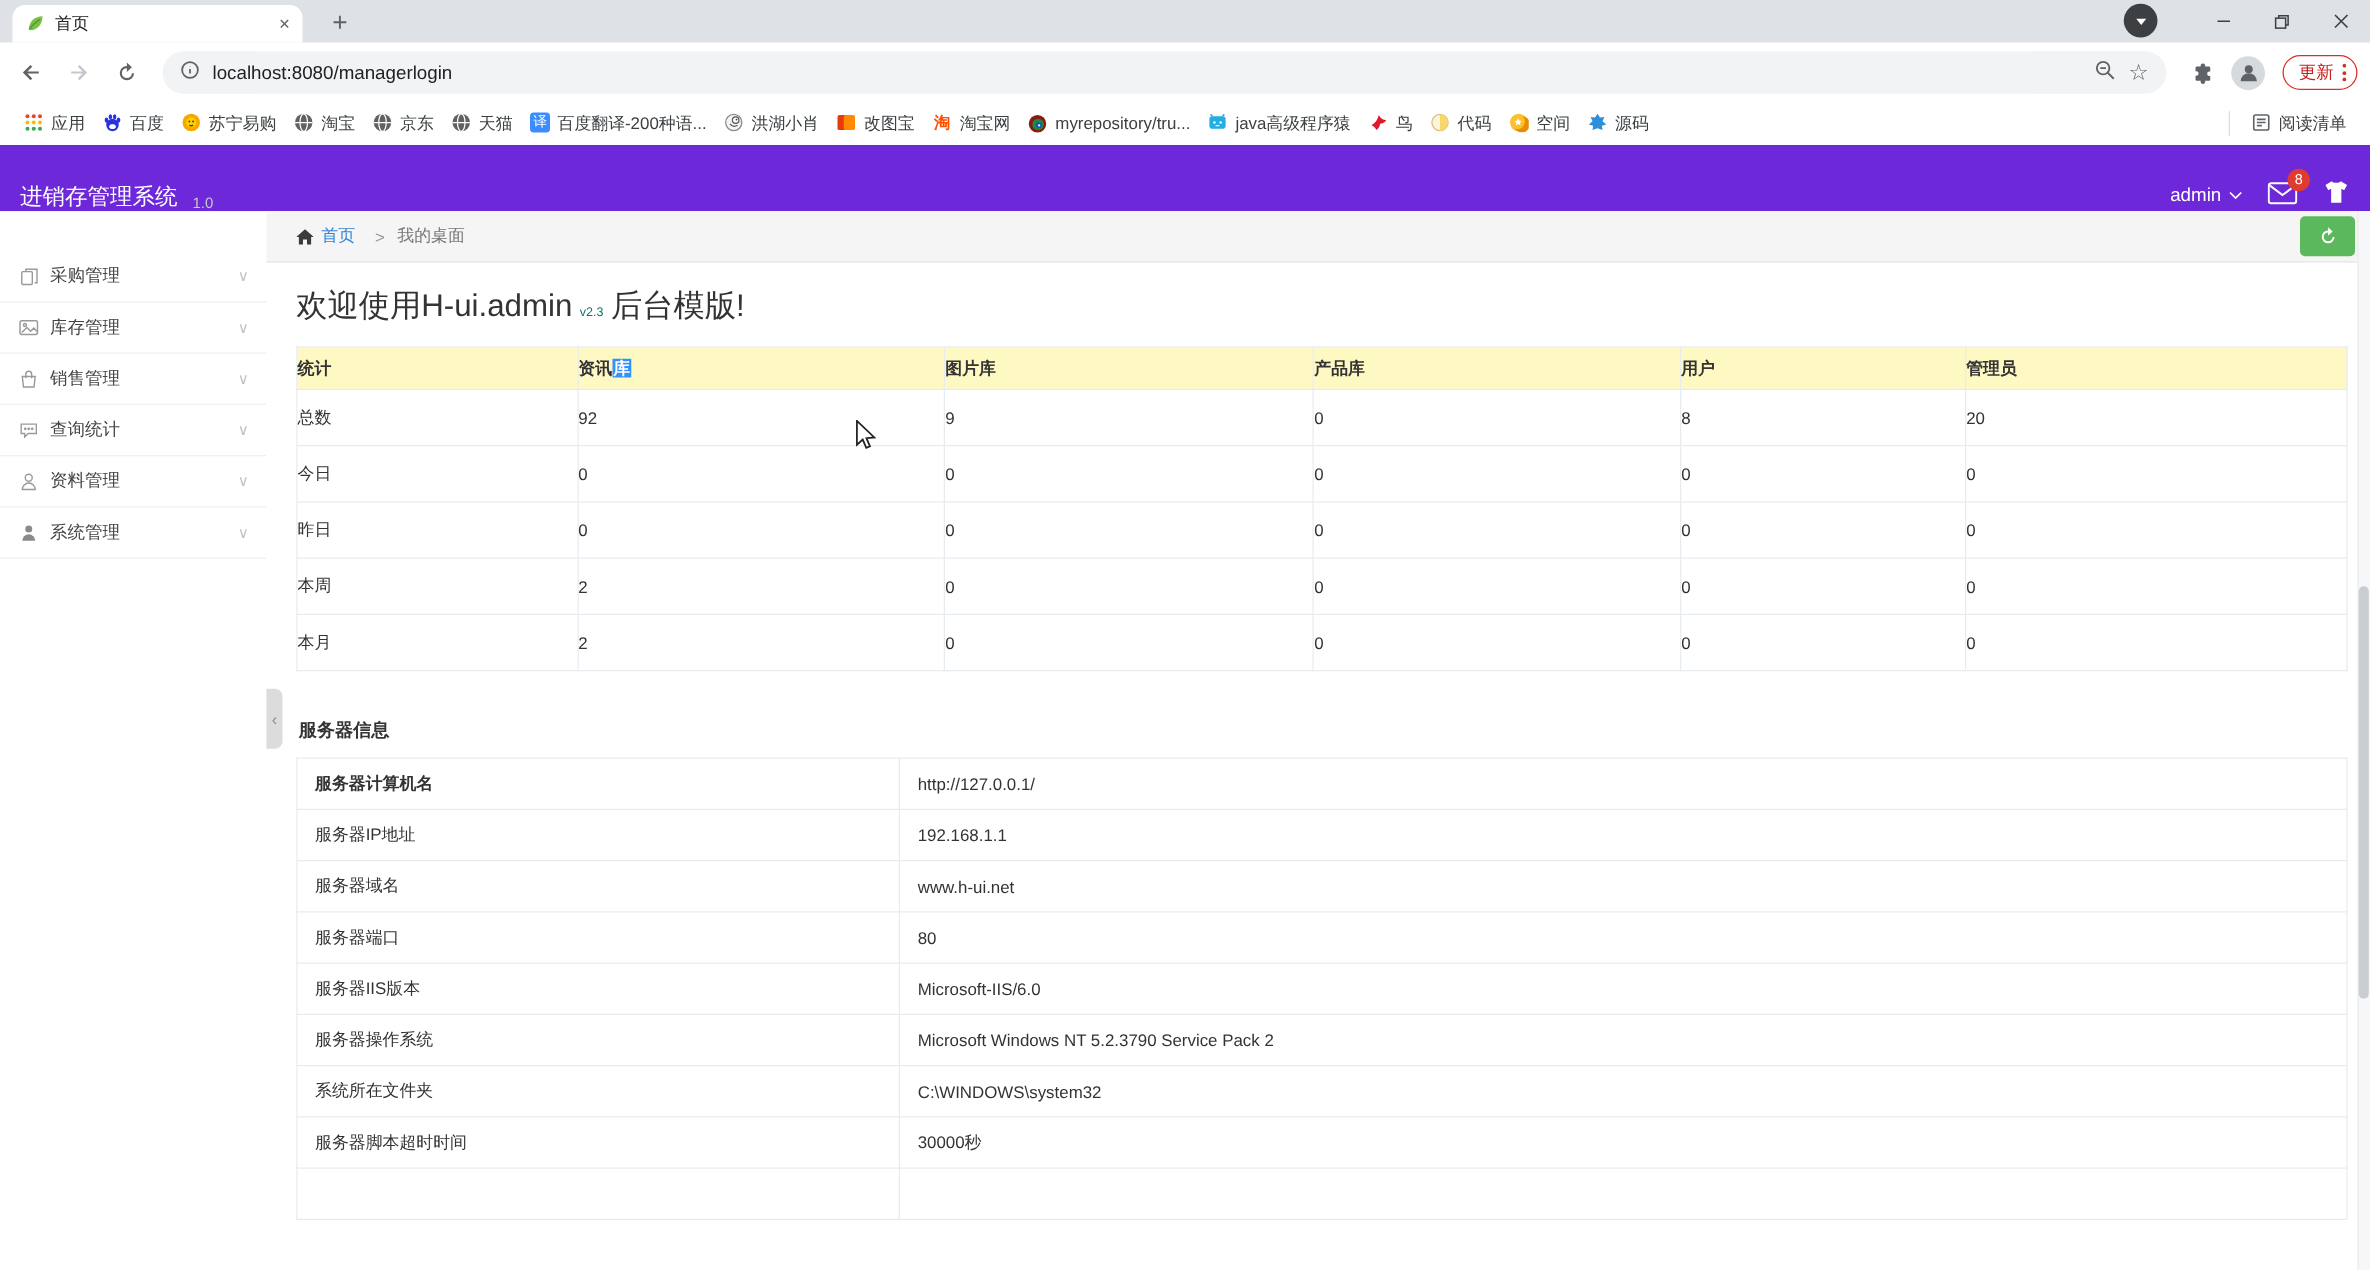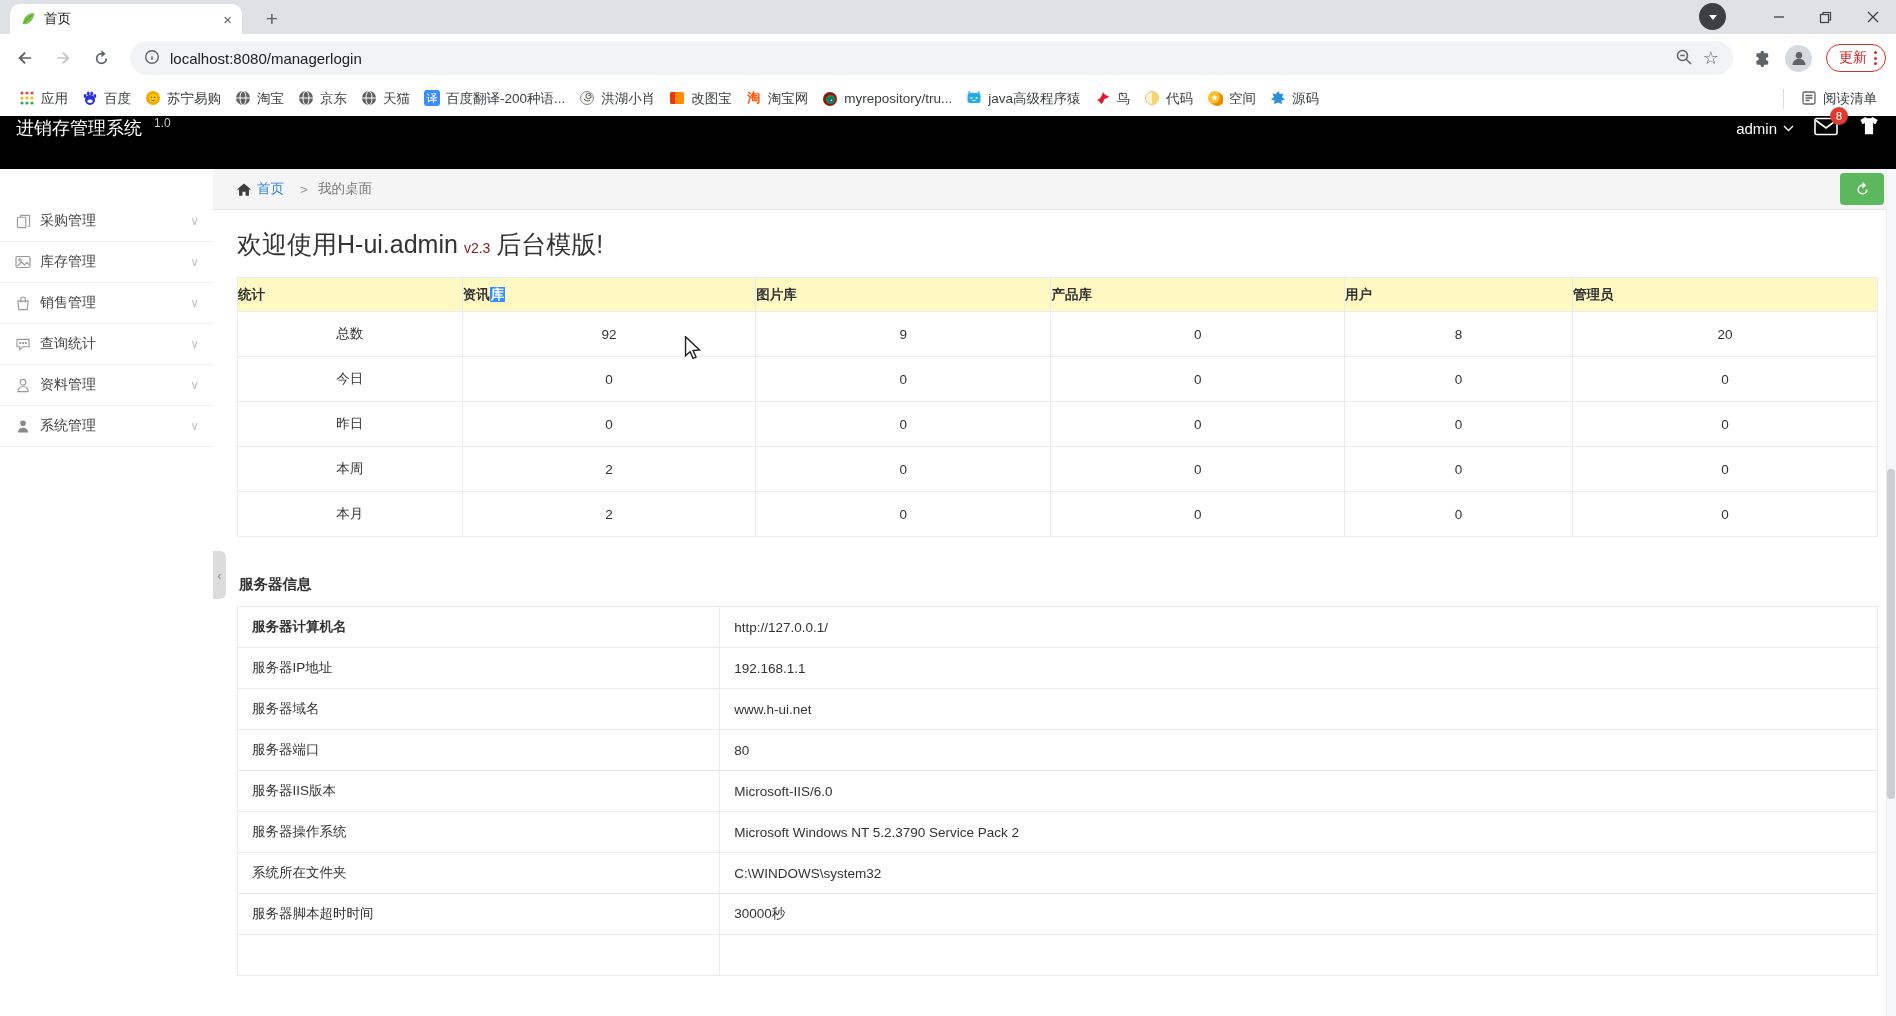--- a/index.html
+++ b/index.html
@@ -34,21 +34,21 @@
 
   .bookmarksbar { height:34px; background:#fff; display:flex; align-items:center; padding:0 12px;
     font-size:13.5px; color:#3c4043; white-space:nowrap; }
   .bm { display:flex; align-items:flex-start; gap:6px; padding:3px 7px; border-radius:6px; }
   .bi { width:16px; height:16px; flex:0 0 16px; display:flex; align-items:center; justify-content:center; }
   .bm-right { margin-left:auto; display:flex; align-items:center; gap:10px; }
   .bm-div { width:1px; height:20px; background:#dadce0; }
   .ic-sq { width:16px; height:16px; border-radius:3px; color:#fff; font-size:11px; line-height:16px; text-align:center; }
 
   
-  .app-header { height:53px; background:#000000; color:#fff; display:flex; align-items:flex-start; padding:0 16px; }
+  .app-header { height:53px; background:#6d28d9; color:#fff; display:flex; align-items:flex-end; padding:0 16px; }
   .app-title { font-size:18px; }
   .app-ver { font-size:12px; color:#c9c9c9; margin-left:12px; }
   .hdr-right { margin-left:auto; display:flex; align-items:center; gap:20px; }
   .hdr-user { display:flex; align-items:center; gap:6px; font-size:15px; }
   .mail { position:relative; }
   .badge { position:absolute; top:-10px; right:-10px; min-width:18px; height:18px; border-radius:9px;
     background:#e03b2f; color:#fff; font-size:11.5px; display:flex; align-items:center; justify-content:center; padding:0 4px; }
 
   .main { display:flex; height:847px; }
   .sidebar { width:213px; background:#fff; padding-top:32px; }
@@ -59,29 +59,29 @@
 
   .content { flex:1; background:#fff; position:relative; overflow:hidden; }
   .crumb { height:41px; background:#f5f5f5; border-bottom:1px solid #e6e6e6; display:flex; align-items:center;
     padding:0 12px 0 24px; font-size:13.5px; color:#777; }
   .crumb .home-link { color:#3384d6; margin:0 6px; }
   .crumb .sep { color:#9a9a9a; margin:0 10px; }
   .refresh-btn { margin-left:auto; width:44px; height:32px; background:#5cb85c; border-radius:4px;
     display:flex; align-items:center; justify-content:center; }
 
   .welcome { margin:18px 0 0 24px; font-size:25px; color:#333; font-weight:400; }
-  .welcome .ver { font-size:14px; color:#7f1d1d; margin:0 6px; }
+  .welcome .ver { font-size:10px; color:#0f766e; margin:0 6px; }
 
   .panel { margin:16px 18px 0 24px; }
   .panel + .panel { margin-top:28px; }
   .panel-title { font-size:14.5px; font-weight:bold; color:#333; padding:10px 12px 12px 2px; }
   table { width:100%; border-collapse:collapse; table-layout:fixed; }
   .stats td, .stats th, .server td { border:1px solid #e7ecf1; font-size:13.5px; color:#333; }
   .stats th { background:#fef9c3; height:34px; font-weight:bold; text-align:left; }
-  .stats td { height:45px; text-align:center; }
+  .stats td { height:45px; text-align:left; }
   .server td { height:41px; text-align:left; padding:0 14px; }
   .server tr.first td.lbl { font-weight:bold; }
   .sel { background:#3390ff; color:#fff; padding:0 1px; }
 
   .collapse-handle { position:absolute; left:0; top:382px; width:13px; height:48px; background:#dcdcdc;
     border-radius:0 6px 6px 0; display:flex; align-items:center; justify-content:center;
     color:#8a8a8a; font-size:13px; }
   .sbar-track { position:absolute; right:0; top:0; bottom:0; width:10px; background:#f6f7f8; border-left:1px solid #ececec; }
   .sbar-thumb { position:absolute; right:1px; top:300px; width:8px; height:330px; background:#c9ccd1; border-radius:4px; }
 

